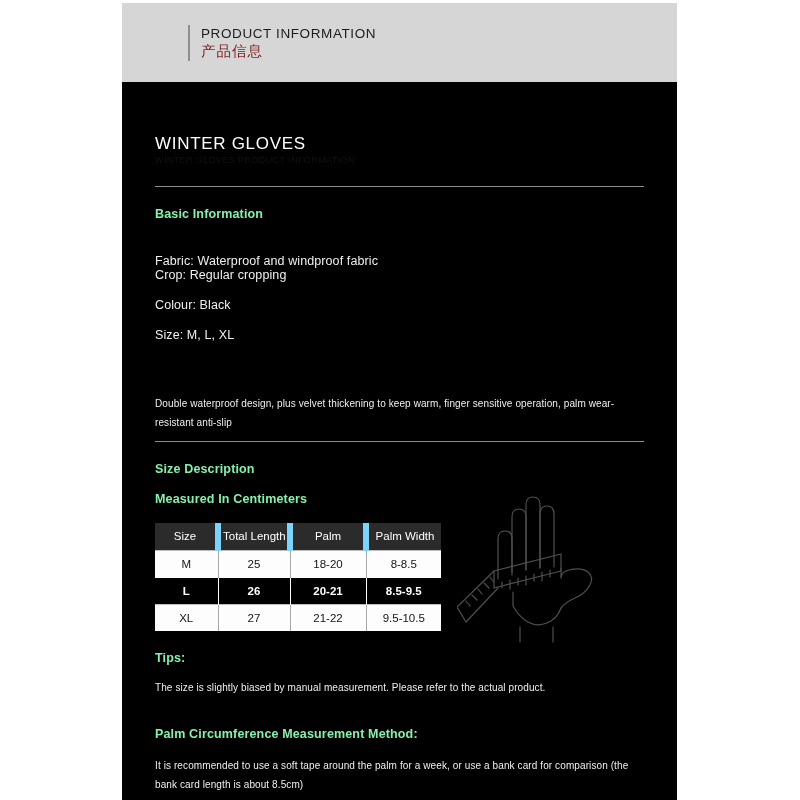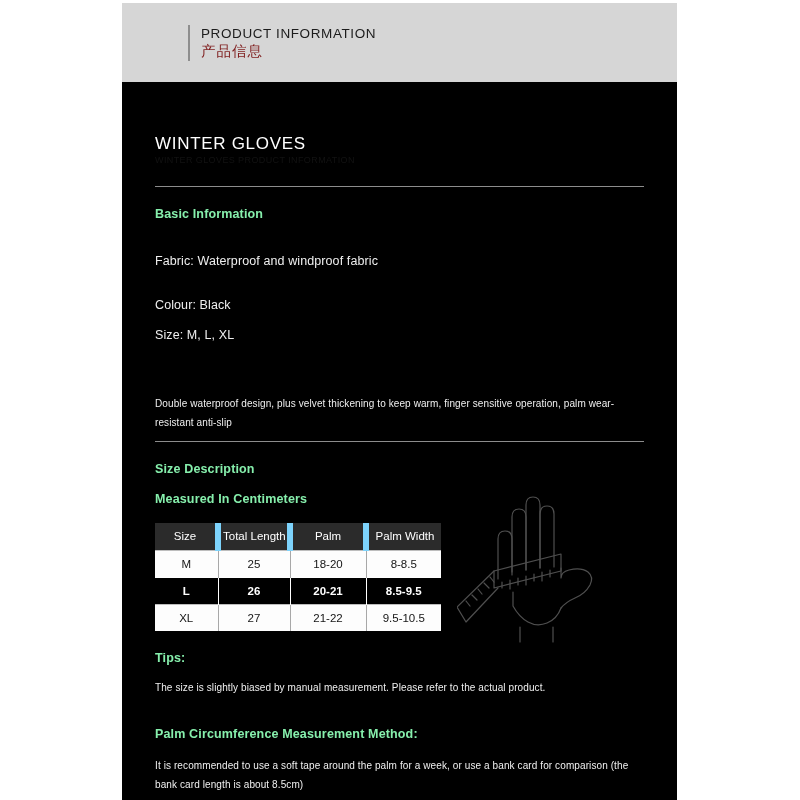--- a/index.html
+++ b/index.html
@@ -231,20 +231,21 @@
 
   <div id="dark-panel">
 
     <div class="pad" id="product-title">WINTER GLOVES</div>
     <div class="pad" id="product-subtitle">WINTER GLOVES PRODUCT INFORMATION</div>
 
     <div class="divider" id="divider-top"></div>
 
     <div class="pad sec-heading" id="basic-info-heading">Basic Information</div>
     <div class="pad sec-line" id="basic-fabric">Fabric: Waterproof and windproof fabric</div>
+    <div class="pad sec-line" id="basic-crop">Crop: Regular cropping</div>
     <div class="pad sec-line" id="basic-colour">Colour: Black</div>
     <div class="pad sec-line" id="basic-size">Size: M, L, XL</div>
 
     <div class="pad sec-para" id="features-body">Double waterproof design, plus velvet thickening to keep warm, finger sensitive operation, palm wear-resistant anti-slip</div>
 
     <div class="divider" id="divider-mid"></div>
 
     <div class="pad sec-heading" id="measured-heading">Measured In Centimeters</div>
     <div class="pad sec-heading" id="size-desc-heading">Size Description</div>
 

